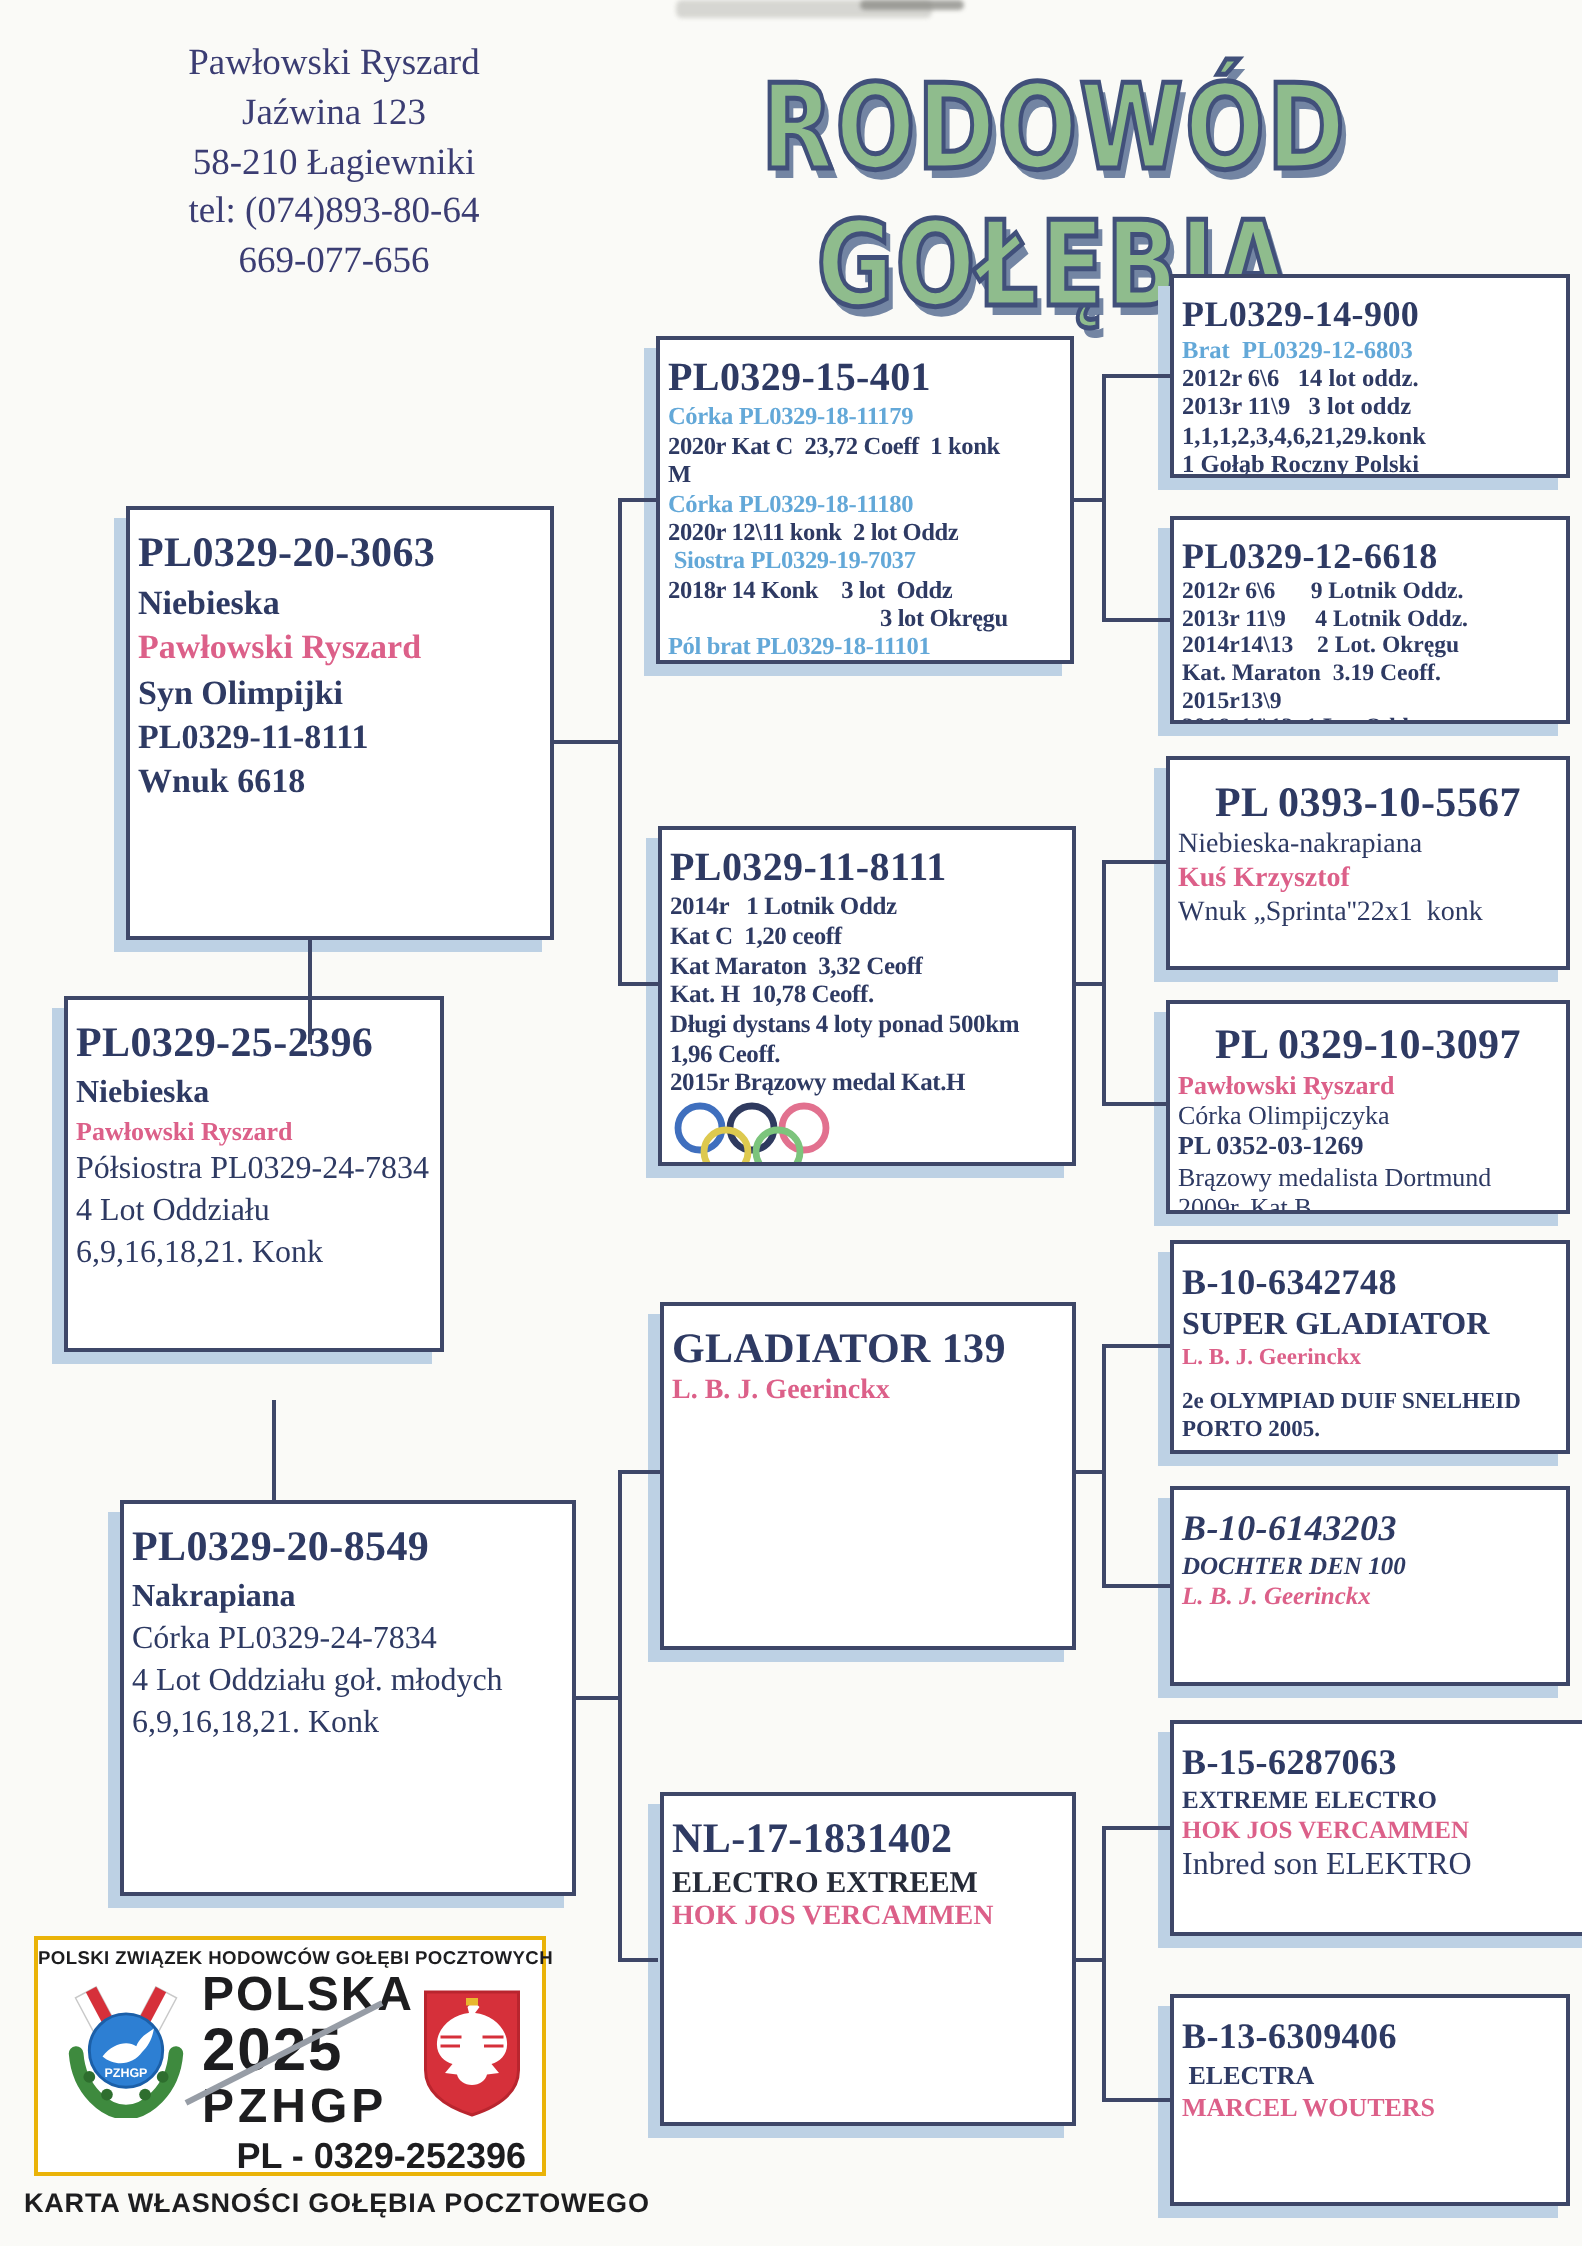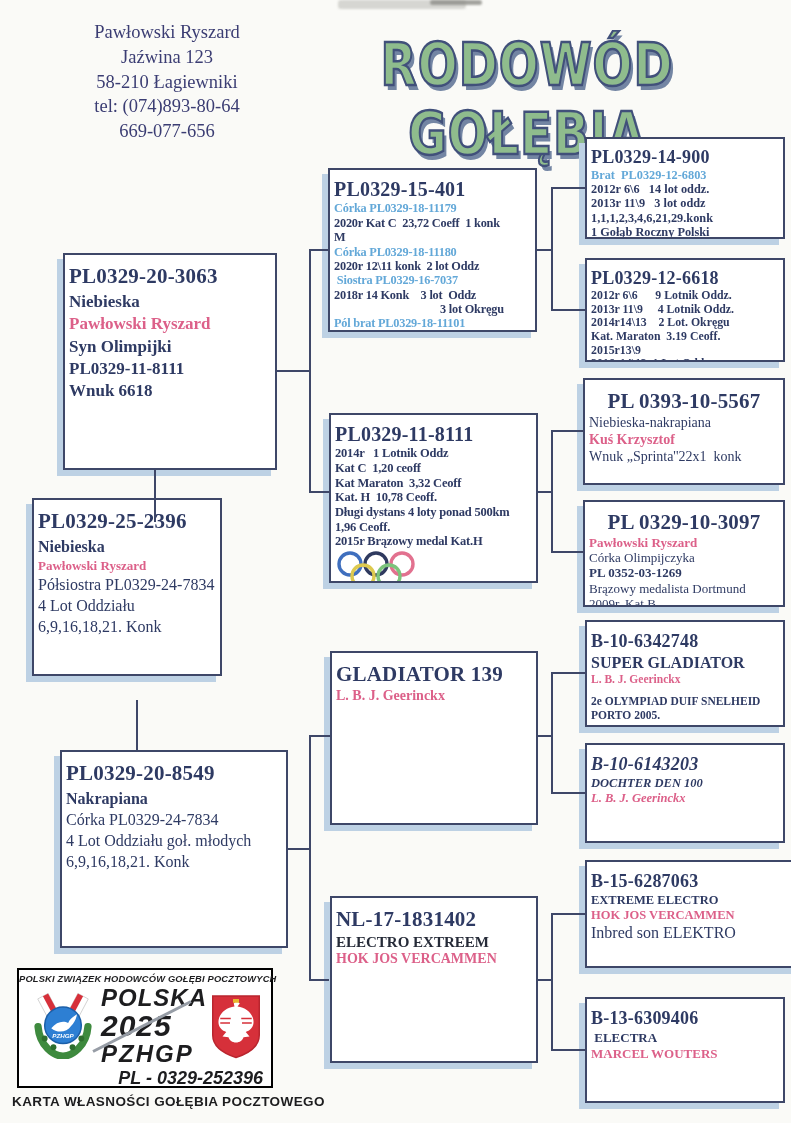--- a/index.html
+++ b/index.html
@@ -50,22 +50,22 @@
   .box-fmm .ln{line-height:1.18;}
   .box-mff{left:585px;top:620px;width:200px;height:107px;font-size:11.5px;}
   .box-mfm{left:585px;top:743px;width:200px;height:100px;font-size:12.5px;font-style:italic;}
   .box-mmf{left:585px;top:860px;width:236px;height:108px;font-size:12.5px;}
   .box-mmm{left:585px;top:997px;width:200px;height:106px;font-size:13px;}
   .rings{margin-top:2px;display:block;}
   
   .cn{position:absolute;background:#3e4768;}
   
   .stamp{position:absolute;left:17px;top:968px;width:256px;height:120px;background:#fff;
-         border:2px solid #000000;box-sizing:border-box;font-family:"Liberation Sans",sans-serif;
-         color:#1d1d1f;font-style:italic;}
+         border:2px solid #eab308;box-sizing:border-box;font-family:"Liberation Sans",sans-serif;
+         color:#1d1d1f;}
   .stamp-header{font-size:9.3px;font-weight:bold;text-align:center;padding-top:4px;letter-spacing:.2px;white-space:nowrap;}
   .stamp-mid{display:flex;align-items:center;justify-content:space-between;padding:2px 8px 0;}
   .stamp-center{text-align:left;line-height:1;}
   .s-country{font-size:24px;font-weight:600;letter-spacing:1px;}
   .s-year{font-size:30px;font-weight:800;letter-spacing:1px;position:relative;margin:1px 0;}
   .s-year .strike{position:absolute;left:-14px;top:14px;width:110px;height:3px;background:#979da6;
                   transform:rotate(-27deg);}
   .s-org{font-size:24px;font-weight:600;letter-spacing:2px;}
   .stamp-bottom{display:flex;justify-content:flex-end;padding:2px 8px 0;font-size:18px;font-weight:bold;}
   .stamp-caption{position:absolute;left:12px;top:1094px;width:266px;text-align:center;
@@ -114,21 +114,21 @@
       <div class="ln ln-p">6,9,16,18,21. Konk</div>
     </div>
 
   <div class="pbox box-ff">
       <div class="ln ln-ring">PL0329-15-401</div>
       <div class="ln ln-blue">Córka PL0329-18-11179</div>
       <div class="ln">2020r Kat C  23,72 Coeff  1 konk</div>
       <div class="ln">M</div>
       <div class="ln ln-blue">Córka PL0329-18-11180</div>
       <div class="ln">2020r 12\11 konk  2 lot Oddz</div>
-      <div class="ln ln-blue"> Siostra PL0329-16-7037</div>
+      <div class="ln ln-blue"> Siostra PL0329-19-7037</div>
       <div class="ln">2018r 14 Konk    3 lot  Oddz</div>
       <div class="ln ln-ind">3 lot Okręgu</div>
       <div class="ln ln-blue">Pól brat PL0329-18-11101</div>
       <div class="ln">3 Lot Oddz gołębi młodych</div>
     </div>
   <div class="pbox box-fm">
     <div>
         <div class="ln ln-ring">PL0329-11-8111</div>
         <div class="ln">2014r   1 Lotnik Oddz</div>
         <div class="ln">Kat C  1,20 ceoff</div>

